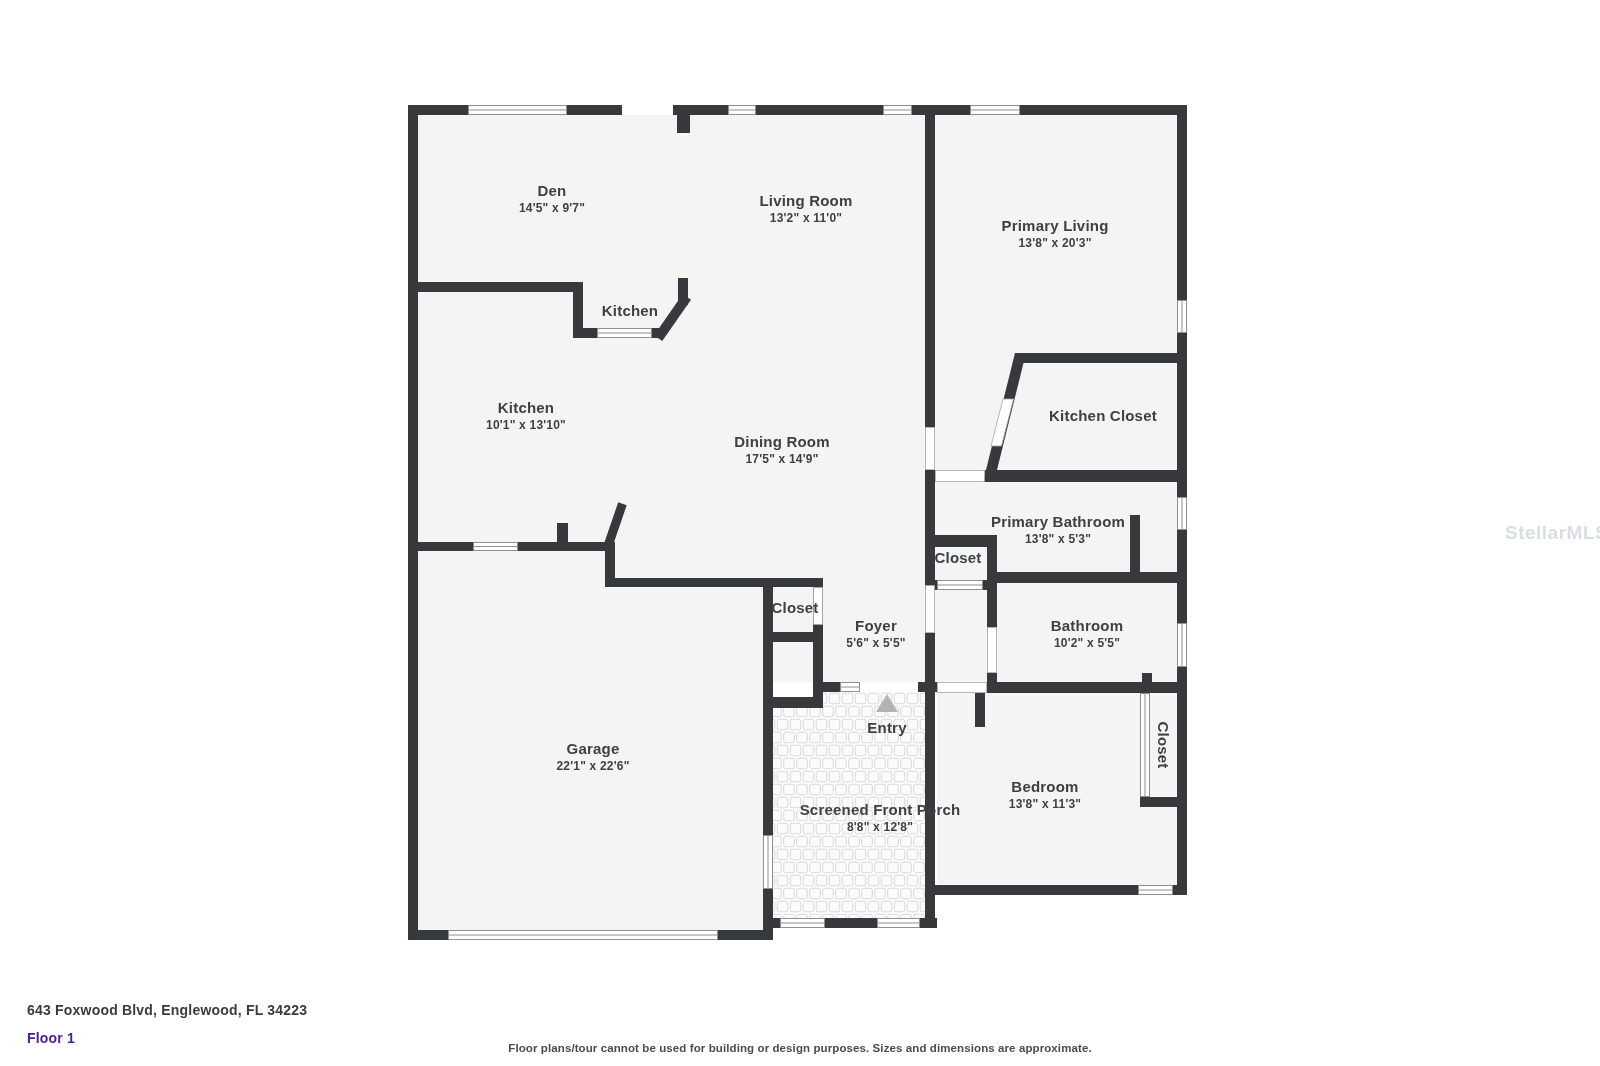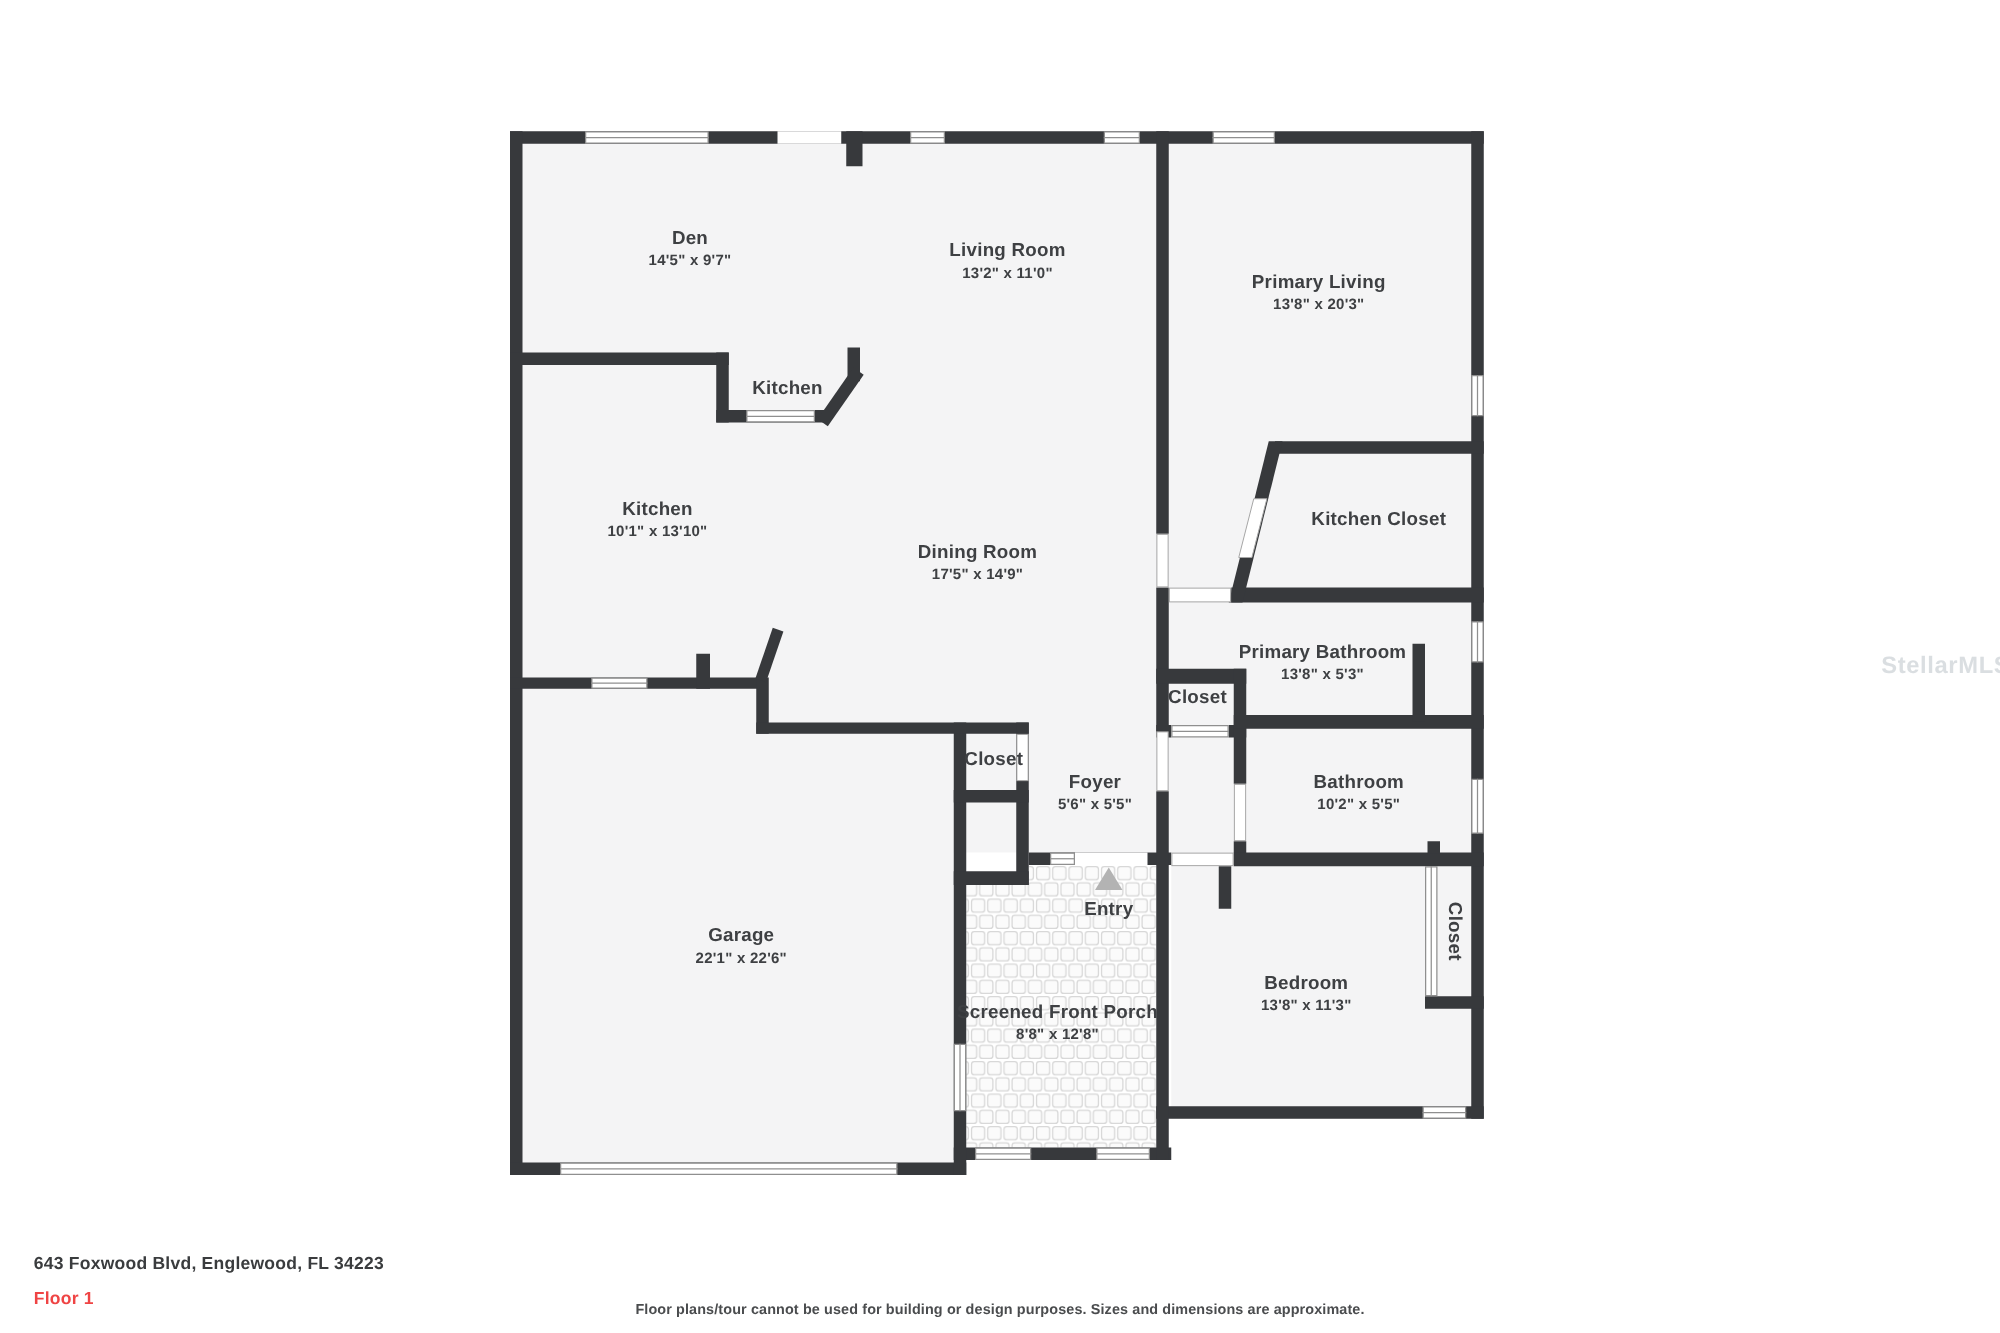--- a/index.html
+++ b/index.html
@@ -21,21 +21,21 @@
   .room-dims{font-weight:700;font-size:12px;line-height:16px;letter-spacing:.2px;}
   .room-label.rotated{
     transform:translate(-50%,-50%) rotate(90deg);
   }
   .footer-address{
     position:absolute;left:27px;top:1002px;
     font-size:14px;font-weight:700;color:#3a3c3e;letter-spacing:.2px;
   }
   .footer-floor{
     position:absolute;left:27px;top:1030px;
-    font-size:14px;font-weight:700;color:#ef4444;letter-spacing:.2px;
+    font-size:14px;font-weight:700;color:#4c1d95;letter-spacing:.2px;
   }
   .footer-disclaimer{
     position:absolute;left:800px;top:1042px;transform:translateX(-50%);
     font-size:11.5px;font-weight:700;color:#4a4c4e;letter-spacing:.1px;white-space:nowrap;
   }
   .watermark{
     position:absolute;left:1505px;top:522px;
     font-size:19px;font-weight:700;color:rgba(187,195,201,0.55);letter-spacing:.5px;white-space:nowrap;
   }
 </style>
@@ -219,21 +219,21 @@
 
   <div class="room-label" style="left:887px;top:719px">
     <div class="room-name">Entry</div>
   </div>
 
   <div class="room-label" style="left:593px;top:740px">
     <div class="room-name">Garage</div>
     <div class="room-dims">22'1" x 22'6"</div>
   </div>
 
-  <div class="room-label" style="left:846px;top:801px">
+  <div class="room-label" style="left:880px;top:801px">
     <div class="room-name">Screened Front Porch</div>
     <div class="room-dims">8'8" x 12'8"</div>
   </div>
 
   <div class="room-label" style="left:1045px;top:778px">
     <div class="room-name">Bedroom</div>
     <div class="room-dims">13'8" x 11'3"</div>
   </div>
 
   <div class="room-label rotated" style="left:1163px;top:745px">

